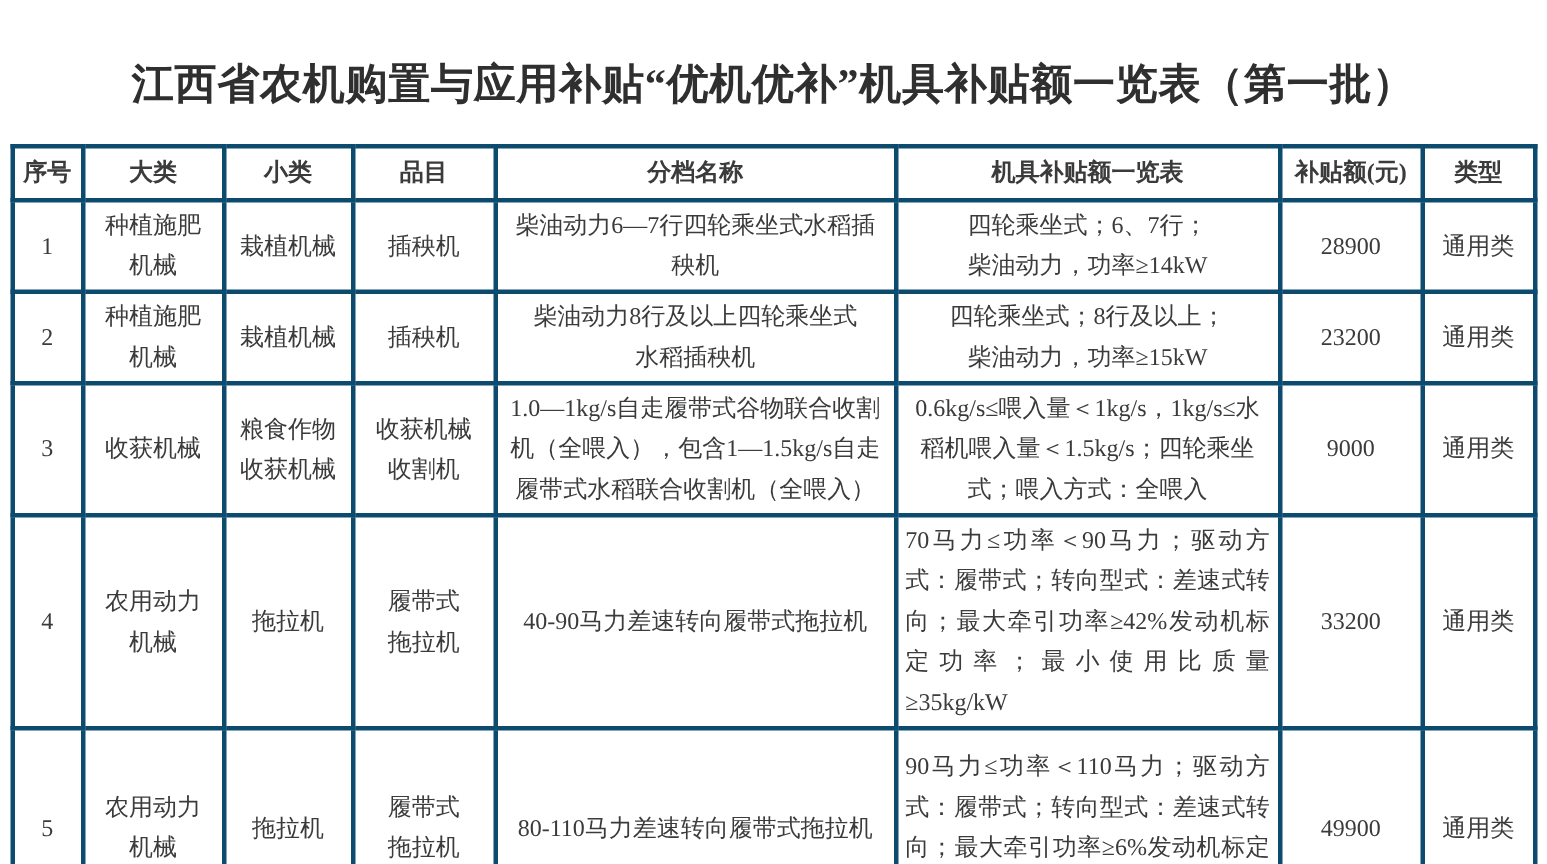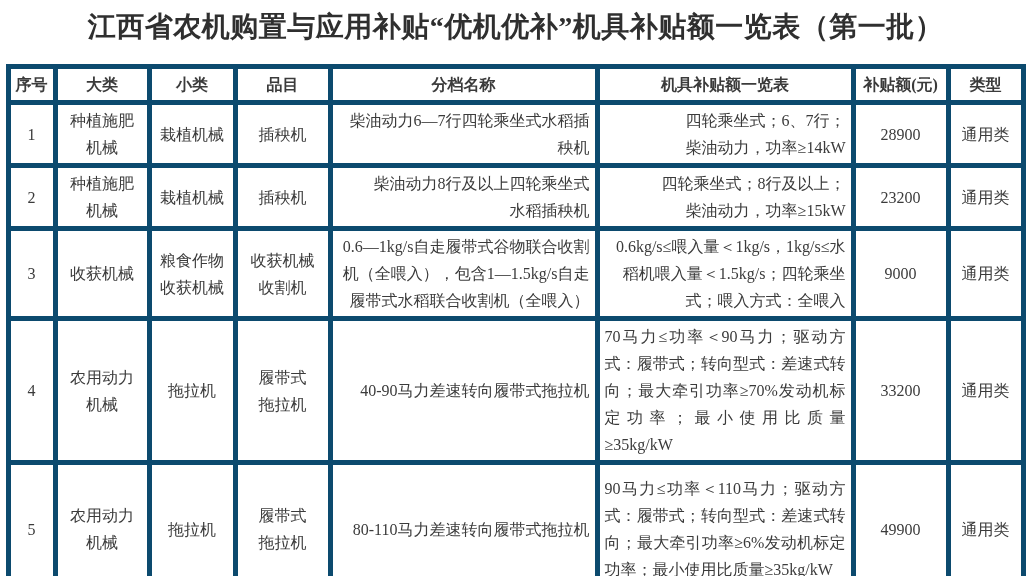--- a/index.html
+++ b/index.html
@@ -12,41 +12,41 @@
     font-family: "Liberation Serif", "DejaVu Serif", serif;
     color: #3b3b3b;
   }
   .page {
     width: 1031px;
     height: 576px;
     background: #ffffff;
     box-sizing: border-box;
   }
   .doc-title {
-    margin: 0;
-    padding-top: 7px;
+    margin: 16px;
+    padding-top: 21px;
     height: 64px;
     text-align: center;
     font-size: 28px;
     font-weight: bold;
     color: #2f2f2f;
     letter-spacing: 0.5px;
     line-height: 40px;
     box-sizing: border-box;
   }
   table.subsidy-table {
     border-collapse: collapse;
     table-layout: fixed;
     width: 1015px;
     margin: 0 auto;
     border: 2px solid #4f4f4f;
   }
   table.subsidy-table th,
   table.subsidy-table td {
-    border: 5px solid #0c4a6e;
+    border: 3px solid #0c4a6e;
     font-size: 16px;
     vertical-align: middle;
     overflow: hidden;
     box-sizing: border-box;
     white-space: pre-line;
     line-height: 27px;
     color: #3b3b3b;
   }
   table.subsidy-table th {
     font-weight: bold;
@@ -54,21 +54,21 @@
     height: 36px;
     padding: 2px 3px;
     line-height: 20px;
     white-space: normal;
   }
   td.c-center {
     text-align: center;
     padding: 2px 3px;
   }
   td.c-left {
-    text-align: right;
+    text-align: center;
     padding: 2px 5px;
   }
   td.c-just {
     text-align: justify;
     padding: 2px 5px;
   }
   tr.r1 { height: 59px; }
   tr.r2 { height: 58px; }
   tr.r3 { height: 87px; }
   tr.r4 { height: 135px; }
@@ -129,34 +129,34 @@
         <td class="c-center">23200</td>
         <td class="c-center">通用类</td>
       </tr>
       <tr class="r3">
         <td class="c-center">3</td>
         <td class="c-center">收获机械</td>
         <td class="c-center">粮食作物
 收获机械</td>
         <td class="c-center">收获机械
 收割机</td>
-        <td class="c-left">0.6—1kg/s自走履带式谷物联合收割机（全喂入），包含1—1.5kg/s自走履带式水稻联合收割机（全喂入）</td>
+        <td class="c-left">1.0—1kg/s自走履带式谷物联合收割机（全喂入），包含1—1.5kg/s自走履带式水稻联合收割机（全喂入）</td>
         <td class="c-left">0.6kg/s≤喂入量＜1kg/s，1kg/s≤水稻机喂入量＜1.5kg/s；四轮乘坐式；喂入方式：全喂入</td>
         <td class="c-center">9000</td>
         <td class="c-center">通用类</td>
       </tr>
       <tr class="r4">
         <td class="c-center">4</td>
         <td class="c-center">农用动力
 机械</td>
         <td class="c-center">拖拉机</td>
         <td class="c-center">履带式
 拖拉机</td>
         <td class="c-left">40-90马力差速转向履带式拖拉机</td>
-        <td class="c-just">70马力≤功率＜90马力；驱动方式：履带式；转向型式：差速式转向；最大牵引功率≥70%发动机标定功率；最小使用比质量≥35kg/kW</td>
+        <td class="c-just">70马力≤功率＜90马力；驱动方式：履带式；转向型式：差速式转向；最大牵引功率≥42%发动机标定功率；最小使用比质量≥35kg/kW</td>
         <td class="c-center">33200</td>
         <td class="c-center">通用类</td>
       </tr>
       <tr class="r5">
         <td class="c-center">5</td>
         <td class="c-center">农用动力
 机械</td>
         <td class="c-center">拖拉机</td>
         <td class="c-center">履带式
 拖拉机</td>

